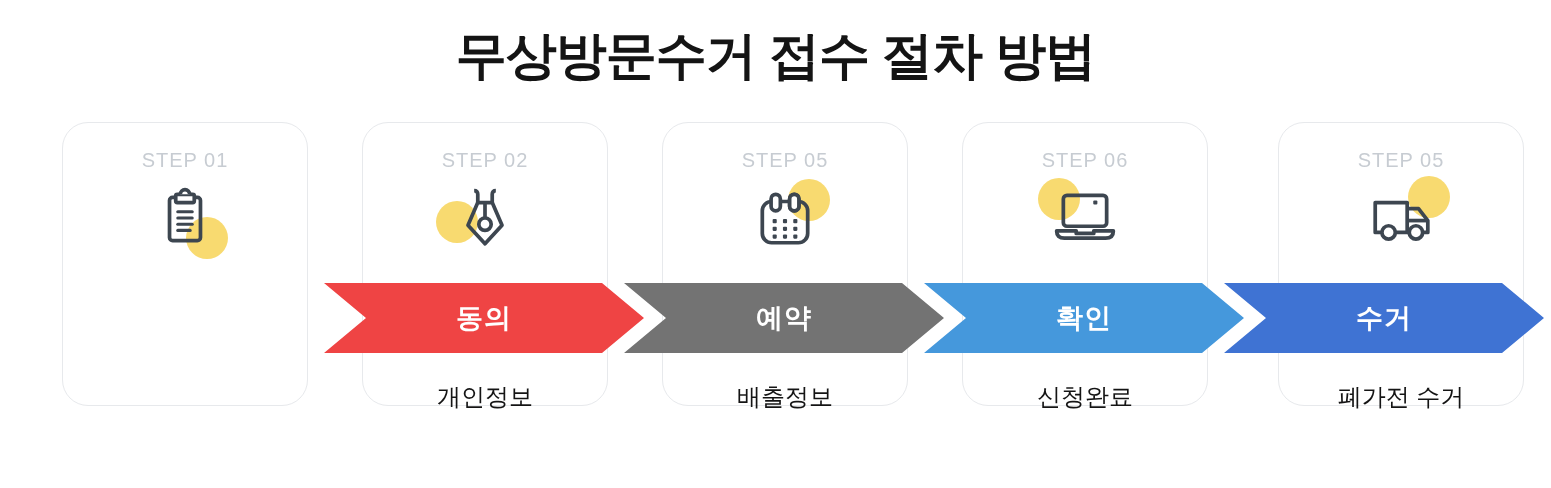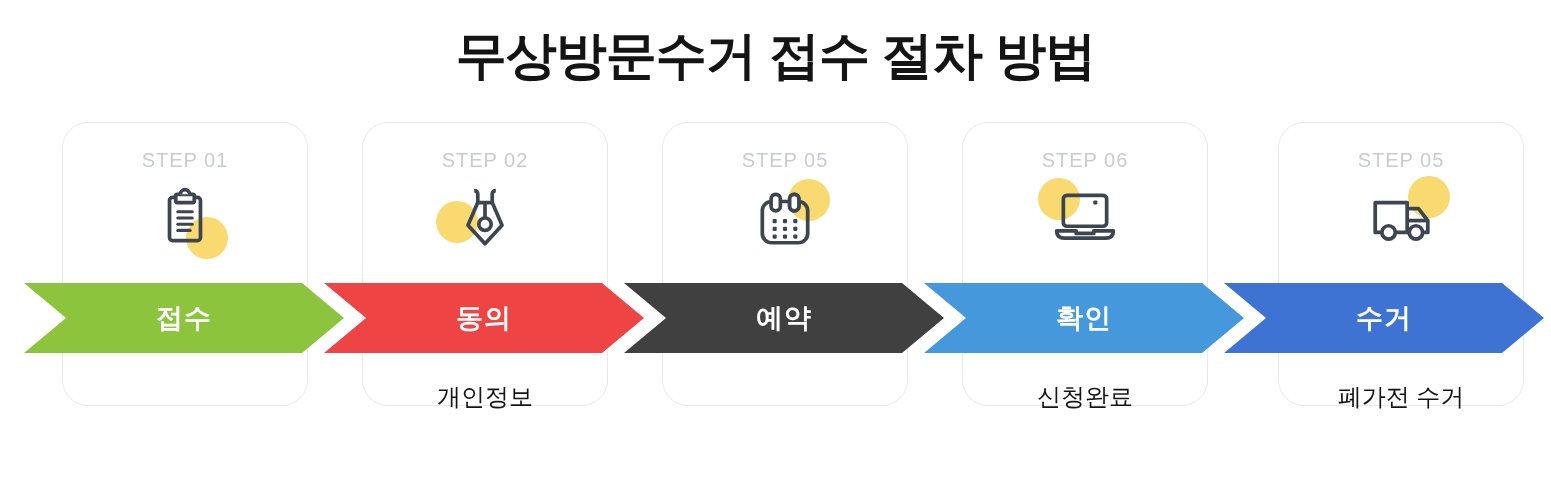--- a/index.html
+++ b/index.html
@@ -161,20 +161,21 @@
           <rect x="20" y="48" width="4" height="4" rx="1"></rect>
             <rect x="30" y="48" width="4" height="4" rx="1"></rect>
             <rect x="40" y="48" width="4" height="4" rx="1"></rect>
         </g>
       </svg>
       <span class="accent-dot"></span>
       <svg style="position:absolute;left:4px;top:0;" width="66" height="66" viewBox="0 0 64 64">
         <rect class="icon-white" x="36.5" y="9" width="9" height="16" rx="4.5"></rect>
       </svg>
     </div>
+    <div class="desc-label">배출정보</div>
   </div>
 
   <div class="card card-3">
     <div class="step-label">STEP 06</div>
     <div class="icon-wrap">
       <span class="accent-dot"></span>
       <svg width="70" height="66" viewBox="0 0 64 64">
         <rect class="icon-stroke" x="11" y="10" width="42" height="30" rx="3.5"></rect>
         <rect class="icon-fill" x="40" y="15" width="4" height="4" rx="1"></rect>
         <path class="icon-stroke" d="M4.5 44.5 h19 v2.5 h17 v-2.5 h19 q0 7 -7.5 7 h-40 q-7.5 0 -7.5 -7 z"></path>
@@ -191,27 +192,24 @@
         <rect class="icon-stroke" x="7" y="17" width="31" height="29"></rect>
         <path class="icon-stroke" d="M38 23 h11 l9 11.5 V46 H38"></path>
         <line class="icon-stroke" x1="38" y1="34.5" x2="58" y2="34.5"></line>
         <circle class="icon-white" cx="20" cy="46" r="6.5"></circle>
         <circle class="icon-white" cx="46.5" cy="46" r="6.5"></circle>
       </svg>
     </div>
     <div class="desc-label">폐가전 수거</div>
   </div>
 
-  <div class="ribbon ribbon-0" style="background-color: rgb(140, 196, 62);">
-    <span class="ribbon-label">접수</span>
-  </div>
   <div class="ribbon ribbon-1" style="background-color: #ef4444;">
     <span class="ribbon-label">동의</span>
   </div>
-  <div class="ribbon ribbon-2" style="background-color: #404040;">
+  <div class="ribbon ribbon-2" style="background-color: #737373;">
     <span class="ribbon-label">예약</span>
   </div>
   <div class="ribbon ribbon-3" style="background-color: rgb(69, 152, 220);">
     <span class="ribbon-label">확인</span>
   </div>
   <div class="ribbon ribbon-4" style="background-color: rgb(63, 115, 211);">
     <span class="ribbon-label">수거</span>
   </div>
 
 </div>

